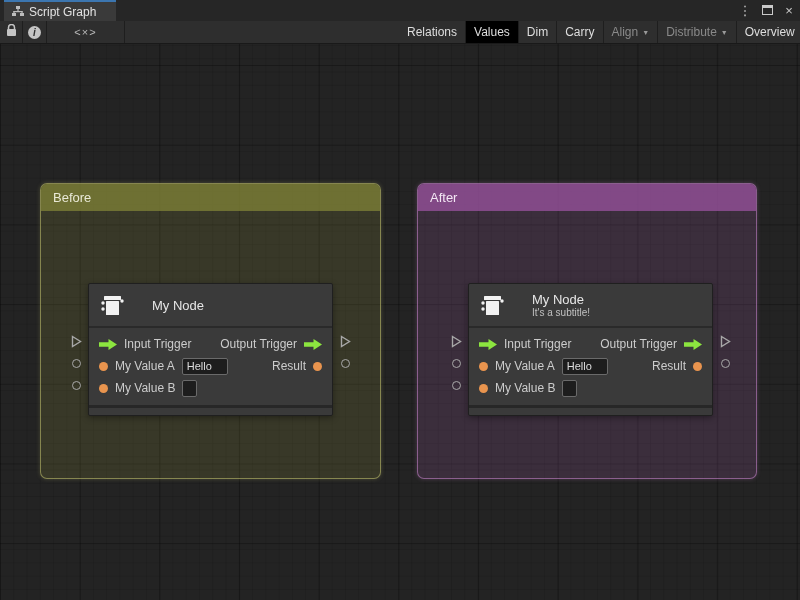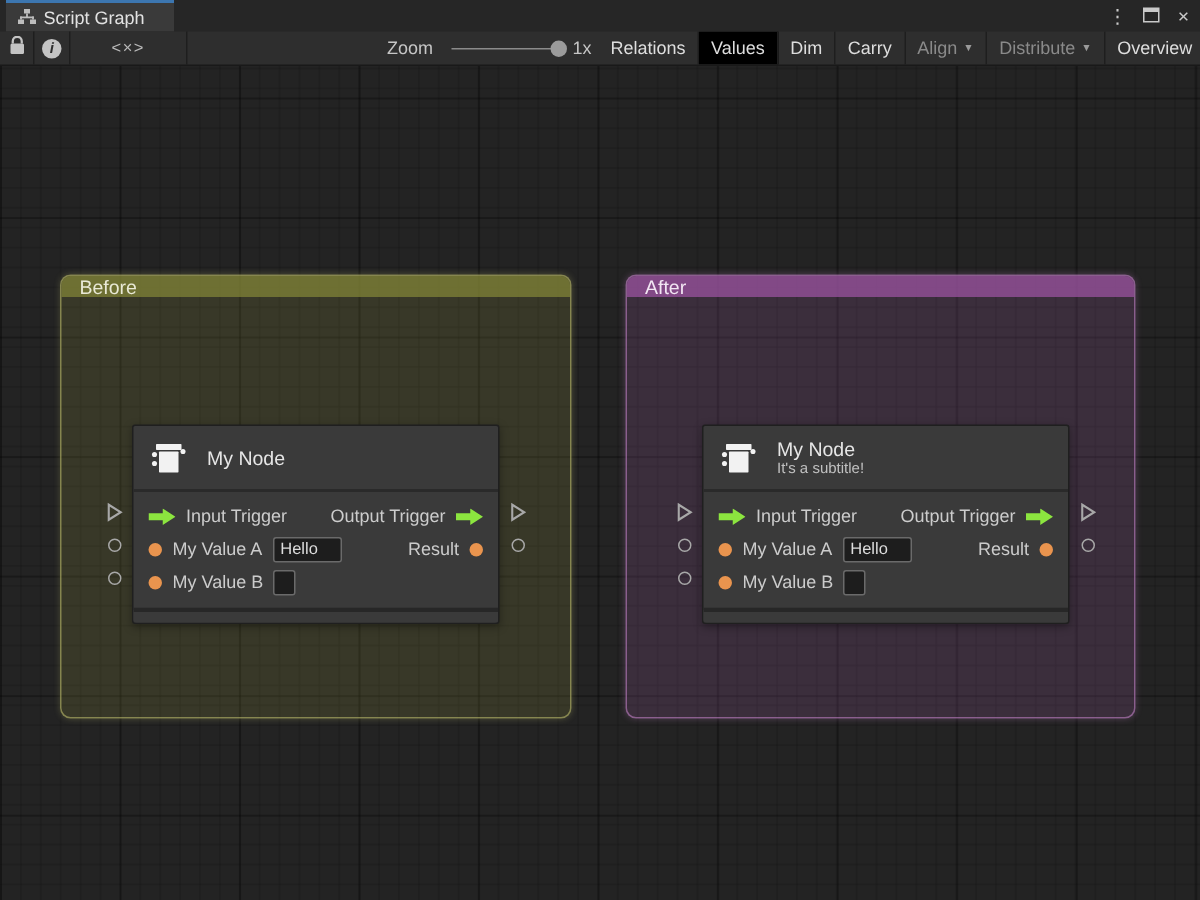--- a/index.html
+++ b/index.html
@@ -46,35 +46,35 @@
     background-image:
       linear-gradient(to right, rgba(0,0,0,0.28) 1px, transparent 1px),
       linear-gradient(to bottom, rgba(0,0,0,0.28) 1px, transparent 1px),
       linear-gradient(to right, rgba(0,0,0,0.10) 1px, transparent 1px),
       linear-gradient(to bottom, rgba(0,0,0,0.10) 1px, transparent 1px);
     background-size: 79.7px 79.7px, 79.7px 79.7px, 13.28px 13.28px, 13.28px 13.28px;
     background-position: 0 0, 0 21px, 0 0, 0 1px; }
 
   
   .group { position:absolute; top:139px; width:341px; height:296px; border-radius:7px; }
-  .group-header { height:14px; border-radius:6px 6px 0 0; display:flex; align-items:center; padding:0 12px;
+  .group-header { height:27px; border-radius:6px 6px 0 0; display:flex; align-items:center; padding:0 12px;
                   font-size:13px; }
   .group.before { left:40px; background:rgba(138,140,62,0.20); border:1px solid rgba(200,201,115,0.55);
                   box-shadow:0 0 4px rgba(200,201,115,0.25); }
   .group.before .group-header { background:rgba(132,134,56,0.72); color:#e9e9d6; }
   .group.after { left:417px; width:340px; background:rgba(156,88,160,0.20); border:1px solid rgba(206,136,211,0.55);
                  box-shadow:0 0 4px rgba(206,136,211,0.25); }
   .group.after .group-header { background:rgba(158,84,163,0.72); color:#f2e6f3; }
 
   
   .node { position:absolute; width:245px; background:#3a3a3a; border:1px solid #1f1f1f; border-radius:2px;
           box-shadow:0 2px 6px rgba(0,0,0,0.35); }
   .node.before-node { left:88px; top:239px; }
   .node.after-node  { left:468px; top:239px; }
-  .node-header { height:44px; display:flex; align-items:center; gap:12px; padding:0 12px 0 10px;
+  .node-header { height:44px; display:flex; align-items:center; gap:26px; padding:0 12px 0 10px;
                  border-bottom:2px solid #2a2a2a; }
   .node-icon svg { display:block; }
   .node-title { color:#e6e6e6; font-size:13px; line-height:15px; }
   .node-subtitle { color:#c0c0c0; font-size:10px; line-height:12px; }
   .node-body { padding:5px 0 6px 0; }
   .port-row { height:22px; display:flex; align-items:center; justify-content:space-between; padding:0 10px; }
   .pgroup { display:flex; align-items:center; gap:7px;justify-content:center; }
   .plabel { color:#cccccc; font-size:12px; white-space:nowrap; }
   .dot { width:9px; height:9px; border-radius:50%; background:#e9944e; flex:0 0 auto; }
   .arrow svg { display:block; }
@@ -129,27 +129,20 @@
     </div>
     <div class="sep" style="left:22px"></div>
     <div class="tbtn info-btn">
       <span class="infoglyph">i</span>
     </div>
     <div class="sep" style="left:46px"></div>
     <div class="tbtn code-btn">
       <span>&lt;×&gt;</span>
     </div>
     <div class="sep" style="left:124px"></div>
-    <div class="zoomctl">
-      <span class="zoom-label">Zoom</span>
-      <span class="zoom-track">
-          <span class="zoom-thumb"></span>
-        </span>
-      <span class="zoom-value">1x</span>
-    </div>
     <div class="viewbtns">
       <div class="vbtn">
           <span>Relations</span>
         </div>
       <div class="vbtn active">
           <span>Values</span>
         </div>
       <div class="vbtn">
           <span>Dim</span>
         </div>

